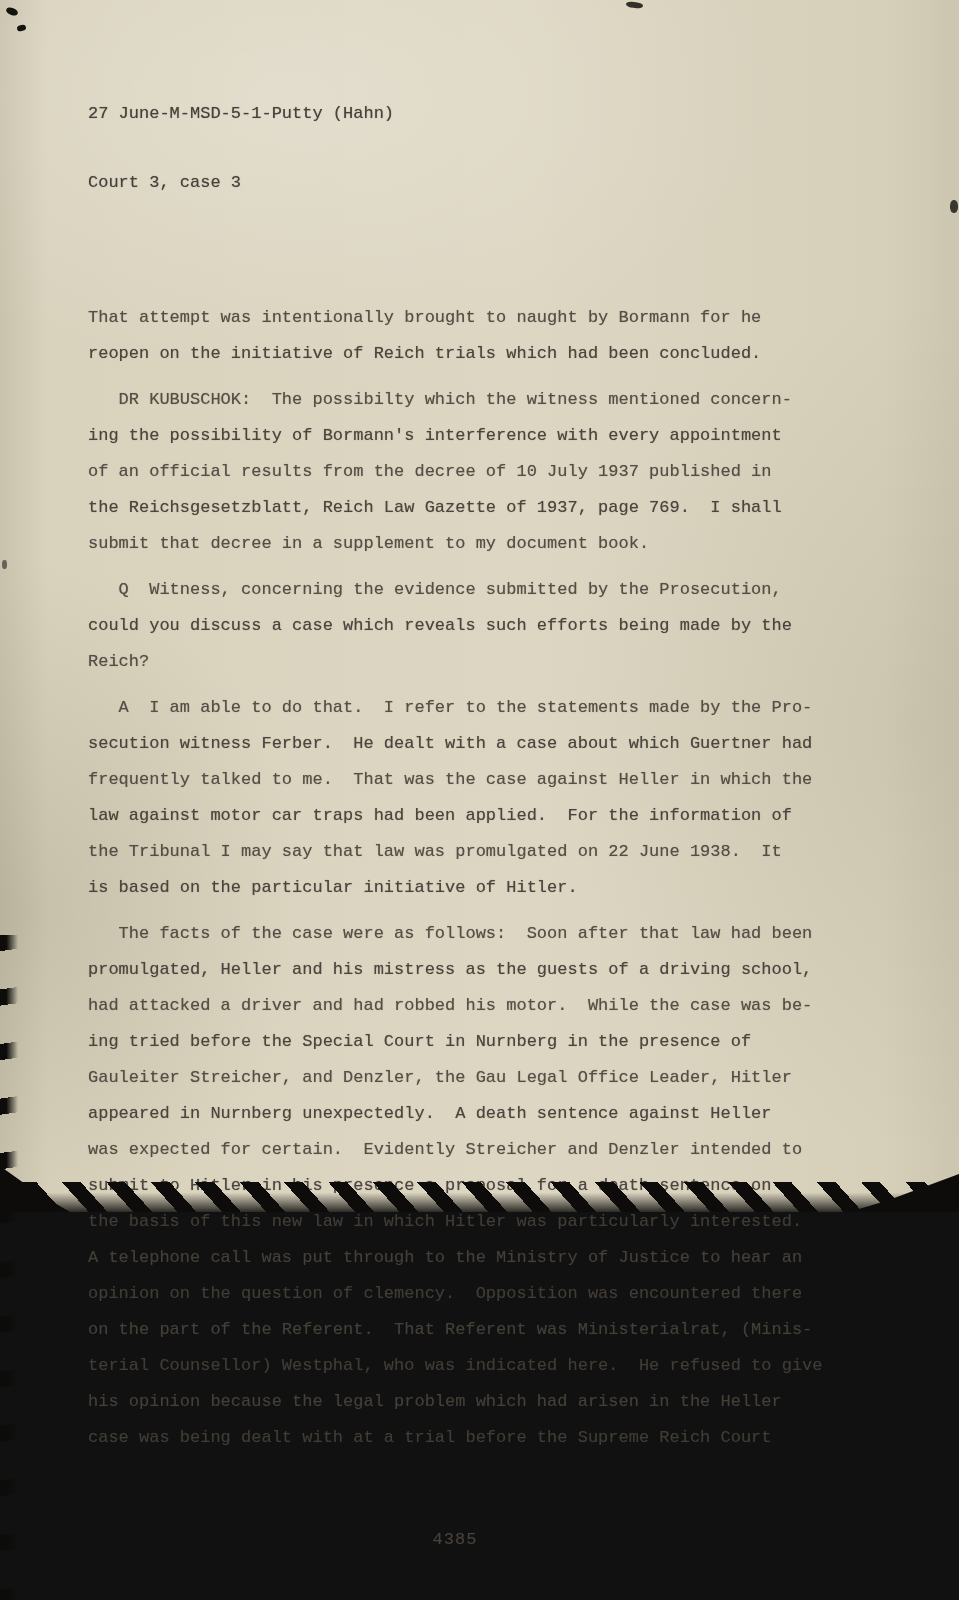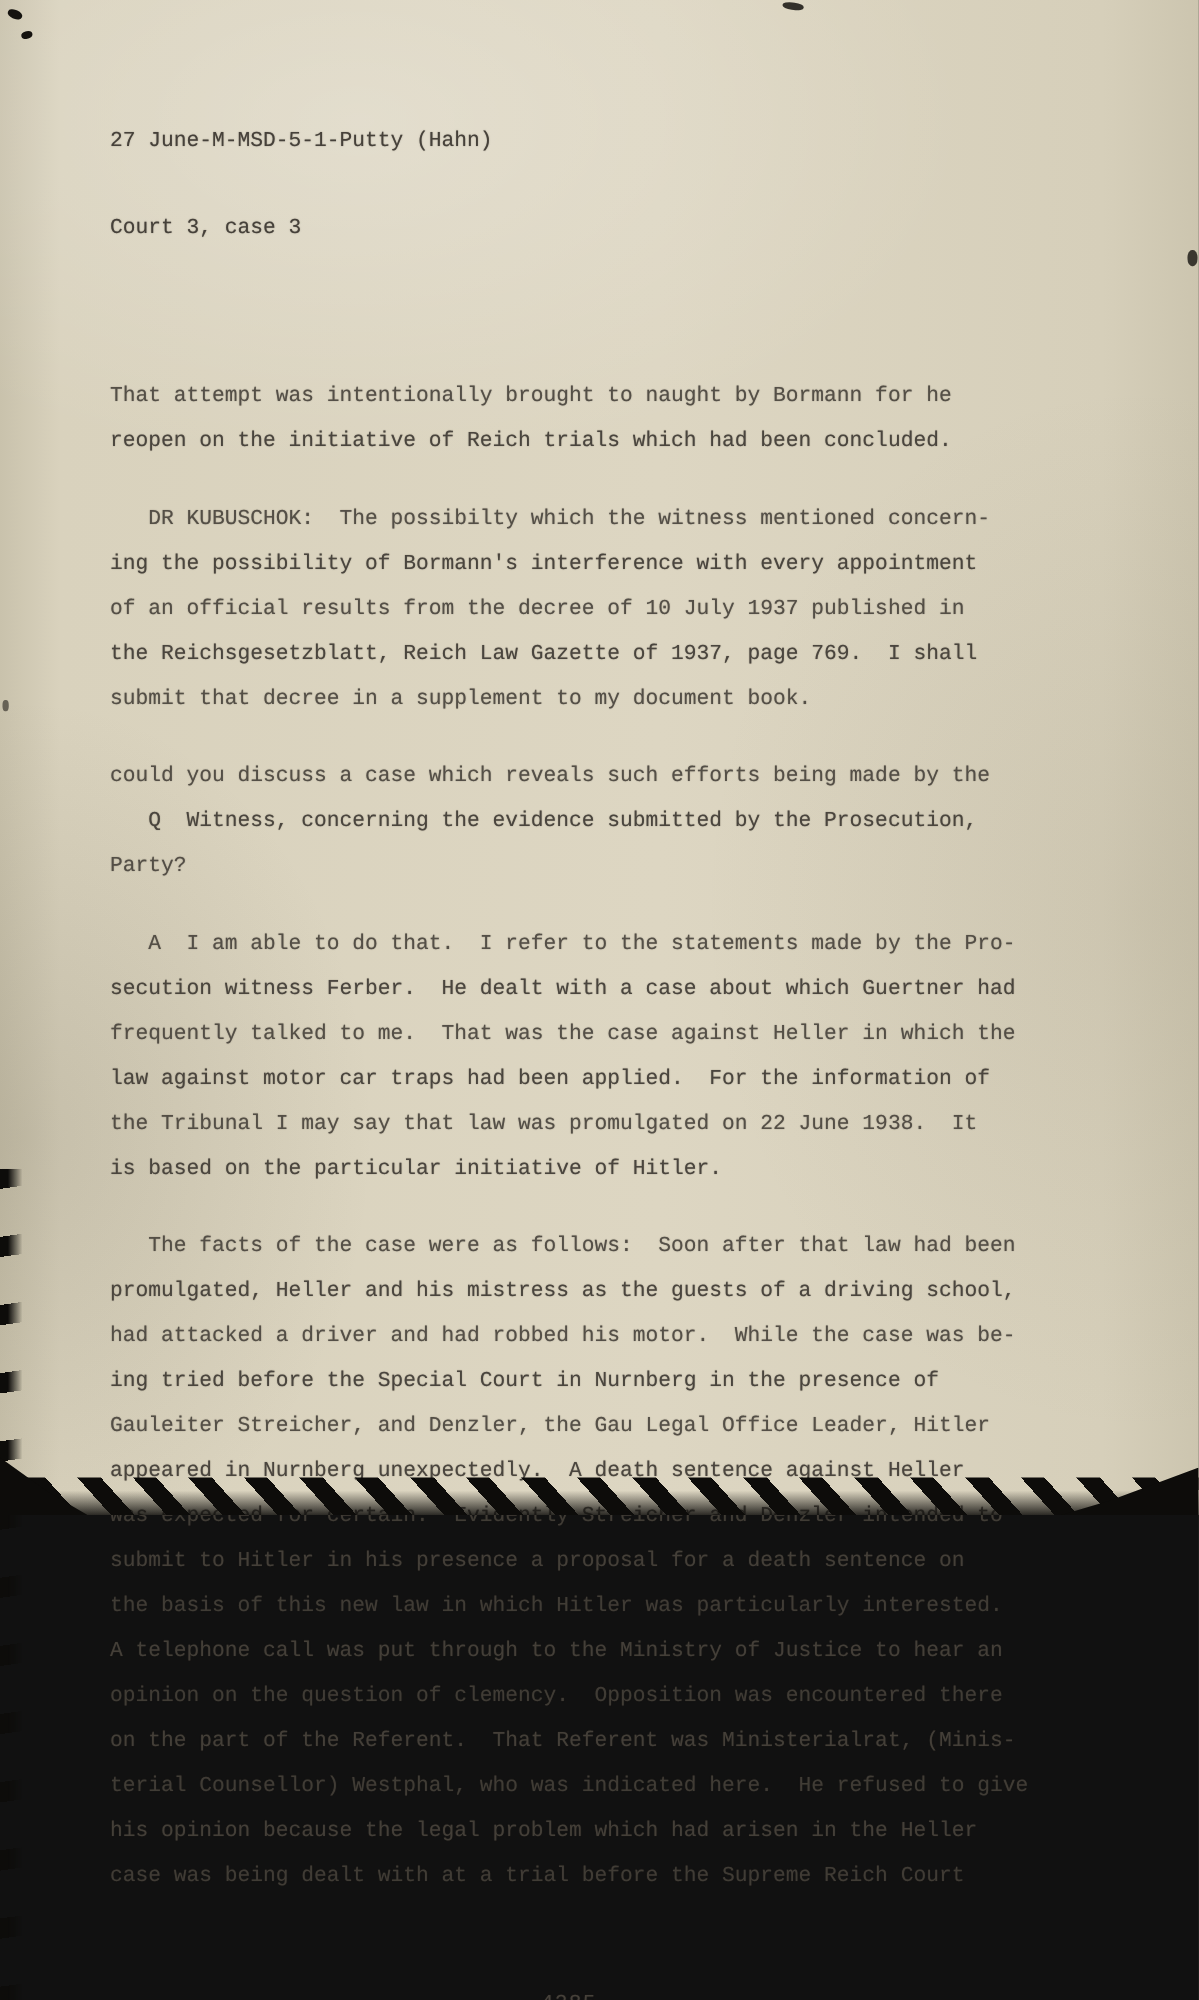--- a/index.html
+++ b/index.html
@@ -39,21 +39,21 @@
     letter-spacing: 0px;
   }
   .header {
     line-height: 23px;
     margin-bottom: 60px;
     white-space: pre;
   }
   .paragraph {
     white-space: pre;
   }
-  .paragraph + .paragraph { margin-top: 26px; }
+  .paragraph + .paragraph { margin-top: 10px; }
   .paragraph div:nth-child(odd) { opacity: 0.90; }
   .paragraph div:nth-child(even) { opacity: 0.97; }
   .page-number {
     margin-top: 66px;
     width: 734px;
     text-align: center;
     letter-spacing: 1px;
   }
   
   .artifact { position: absolute; z-index: 3; pointer-events: none; }
@@ -93,21 +93,21 @@
 
   <div class="content">
     <div class="header">
       <div>27 June-M-MSD-5-1-Putty (Hahn)</div>
       <div>Court 3, case 3</div>
     </div>
 
     <div class="body-text">
       <div class="paragraph"><div>That attempt was intentionally brought to naught by Bormann for he</div><div>reopen on the initiative of Reich trials which had been concluded.</div></div>
       <div class="paragraph"><div>   DR KUBUSCHOK:  The possibilty which the witness mentioned concern-</div><div>ing the possibility of Bormann's interference with every appointment</div><div>of an official results from the decree of 10 July 1937 published in</div><div>the Reichsgesetzblatt, Reich Law Gazette of 1937, page 769.  I shall</div><div>submit that decree in a supplement to my document book.</div></div>
-      <div class="paragraph"><div>could you discuss a case which reveals such efforts being made by the</div><div>   Q  Witness, concerning the evidence submitted by the Prosecution,</div><div>Party?</div></div>
+      <div class="paragraph"><div>   Q  Witness, concerning the evidence submitted by the Prosecution,</div><div>could you discuss a case which reveals such efforts being made by the</div><div>Reich?</div></div>
       <div class="paragraph"><div>   A  I am able to do that.  I refer to the statements made by the Pro-</div><div>secution witness Ferber.  He dealt with a case about which Guertner had</div><div>frequently talked to me.  That was the case against Heller in which the</div><div>law against motor car traps had been applied.  For the information of</div><div>the Tribunal I may say that law was promulgated on 22 June 1938.  It</div><div>is based on the particular initiative of Hitler.</div></div>
       <div class="paragraph"><div>   The facts of the case were as follows:  Soon after that law had been</div><div>promulgated, Heller and his mistress as the guests of a driving school,</div><div>had attacked a driver and had robbed his motor.  While the case was be-</div><div>ing tried before the Special Court in Nurnberg in the presence of</div><div>Gauleiter Streicher, and Denzler, the Gau Legal Office Leader, Hitler</div><div>appeared in Nurnberg unexpectedly.  A death sentence against Heller</div><div>was expected for certain.  Evidently Streicher and Denzler intended to</div><div>submit to Hitler in his presence a proposal for a death sentence on</div><div>the basis of this new law in which Hitler was particularly interested.</div><div>A telephone call was put through to the Ministry of Justice to hear an</div><div>opinion on the question of clemency.  Opposition was encountered there</div><div>on the part of the Referent.  That Referent was Ministerialrat, (Minis-</div><div>terial Counsellor) Westphal, who was indicated here.  He refused to give</div><div>his opinion because the legal problem which had arisen in the Heller</div><div>case was being dealt with at a trial before the Supreme Reich Court</div></div>
     </div>
 
     <div class="page-number">4385</div>
   </div>
 
   <div class="artifact edge-left"></div>
   <div class="artifact edge-bottom"></div>
   <div class="artifact corner-bl"></div>

